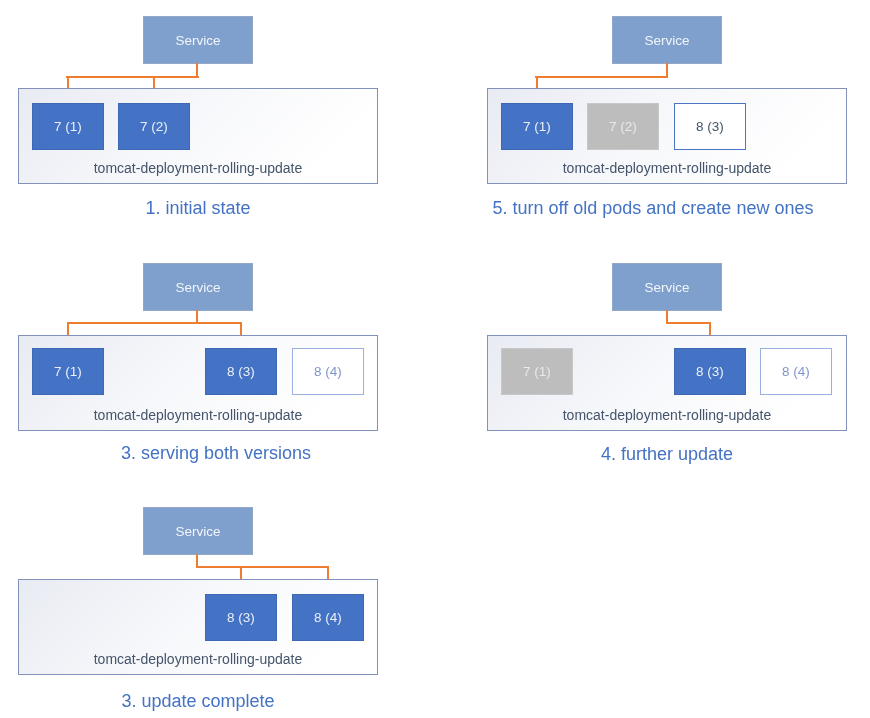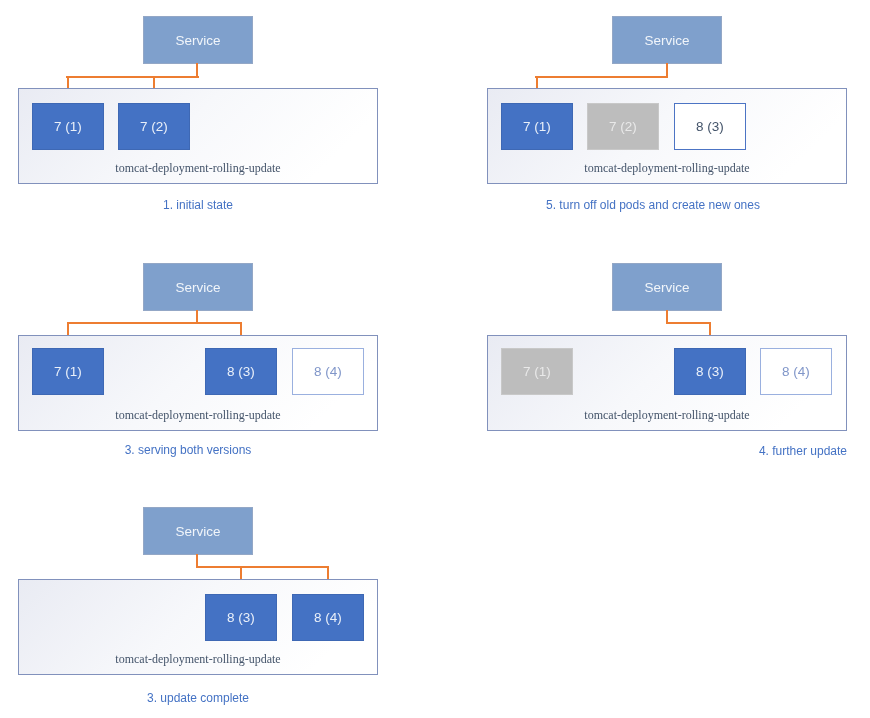--- a/index.html
+++ b/index.html
@@ -16,21 +16,21 @@
     color:#F1F5FA;font-size:13.5px;
   }
   
   .deploy{
     position:absolute;width:360px;height:96px;box-sizing:border-box;
     border:1.5px solid #8191BC;
     background:linear-gradient(135deg,#E9EBF3 0%,#F7F8FB 45%,#FFFFFF 85%);
   }
   .deploy-label{
     position:absolute;left:0;bottom:7px;width:100%;text-align:center;
-    color:#44546A;font-size:12px;font-family:Liberation Serif, serif;
+    color:#44546A;font-size:14px;
   }
   
   .pod{
     position:absolute;width:72px;height:47px;box-sizing:border-box;
     display:flex;align-items:center;justify-content:center;
     font-size:13.5px;
   }
   .pod-active{background:#4472C4;border:1px solid #3E68B4;color:#EAF0F9;}
   .pod-off{background:#BDBDBD;border:1px solid #C8C8C8;color:#E9E9E9;}
   .pod-new{background:#FFFFFF;border:1.5px solid #4C74C4;color:#44546A;}
@@ -38,21 +38,21 @@
   
   .aline{position:absolute;background:#ED7D31;}
   .ahead{
     position:absolute;width:0;height:0;
     border-left:7px solid transparent;border-right:7px solid transparent;
     border-top:11px solid #ED7D31;
   }
   
   .caption{
     position:absolute;width:360px;text-align:center;
-    color:#4472C4;font-size:12px;
+    color:#4472C4;font-size:18px;
   }
 </style>
 </head>
 <body>
 
 <div id="canvas">
 
   <div class="panel">
     <div class="service" style="left:143px;top:16px;">
       <span>Service</span>
@@ -113,21 +113,21 @@
     </div>
     <div class="pod pod-active" style="left:32px;top:348px;">
       <span>7 (1)</span>
     </div>
     <div class="pod pod-active" style="left:205px;top:348px;">
       <span>8 (3)</span>
     </div>
     <div class="pod pod-pending" style="left:292px;top:348px;">
       <span>8 (4)</span>
     </div>
-    <div class="caption" style="left:8px;top:443px;">3. serving both versions</div>
+    <div class="caption" style="left:36px;top:443px;">3. serving both versions</div>
   </div>
 
   <div class="panel">
     <div class="service" style="left:612px;top:263px;">
       <span>Service</span>
     </div>
     <div class="aline" style="left:666px;top:310px;width:2px;height:14px;"></div>
     <div class="aline" style="left:666px;top:322px;width:45px;height:2px;"></div>
     <div class="aline" style="left:709px;top:322px;width:2px;height:16px;"></div>
     <div class="ahead" style="left:703px;top:337px;"></div>
@@ -136,21 +136,21 @@
     </div>
     <div class="pod pod-off" style="left:501px;top:348px;">
       <span>7 (1)</span>
     </div>
     <div class="pod pod-active" style="left:674px;top:348px;">
       <span>8 (3)</span>
     </div>
     <div class="pod pod-pending" style="left:760px;top:348px;">
       <span>8 (4)</span>
     </div>
-    <div class="caption" style="left:487px;top:444px;text-align:right;">4. further update</div>
+    <div class="caption" style="left:487px;top:444px;">4. further update</div>
   </div>
 
   <div class="panel">
     <div class="service" style="left:143px;top:507px;">
       <span>Service</span>
     </div>
     <div class="aline" style="left:196px;top:554px;width:2px;height:14px;"></div>
     <div class="aline" style="left:196px;top:566px;width:133px;height:2px;"></div>
     <div class="aline" style="left:240px;top:566px;width:2px;height:17px;"></div>
     <div class="aline" style="left:327px;top:566px;width:2px;height:17px;"></div>

